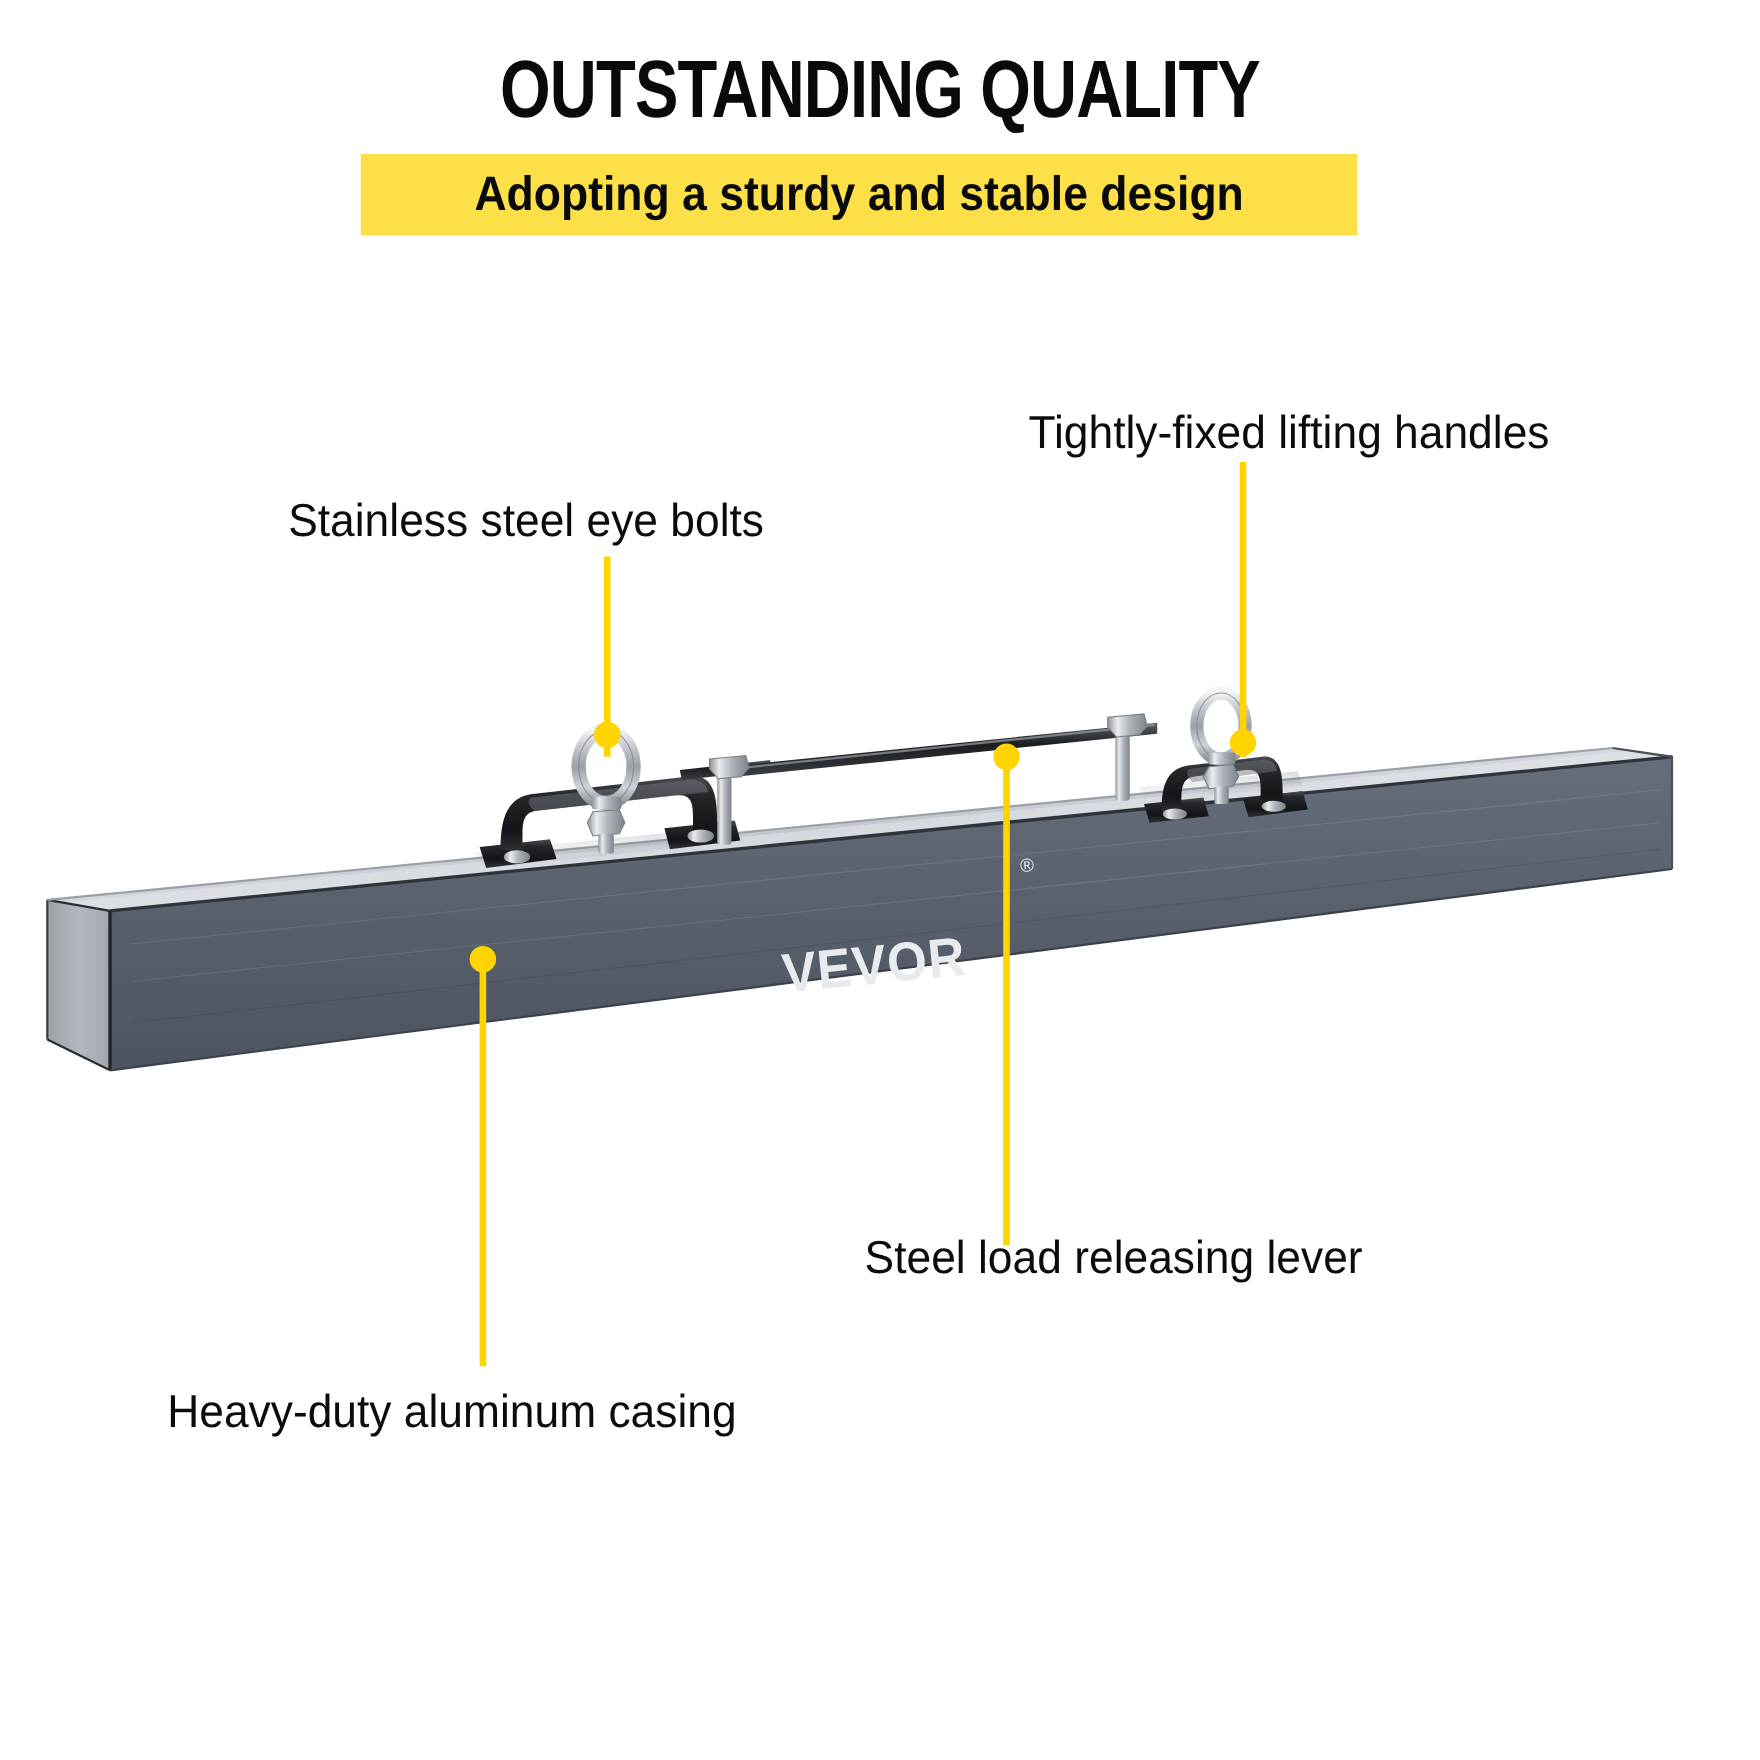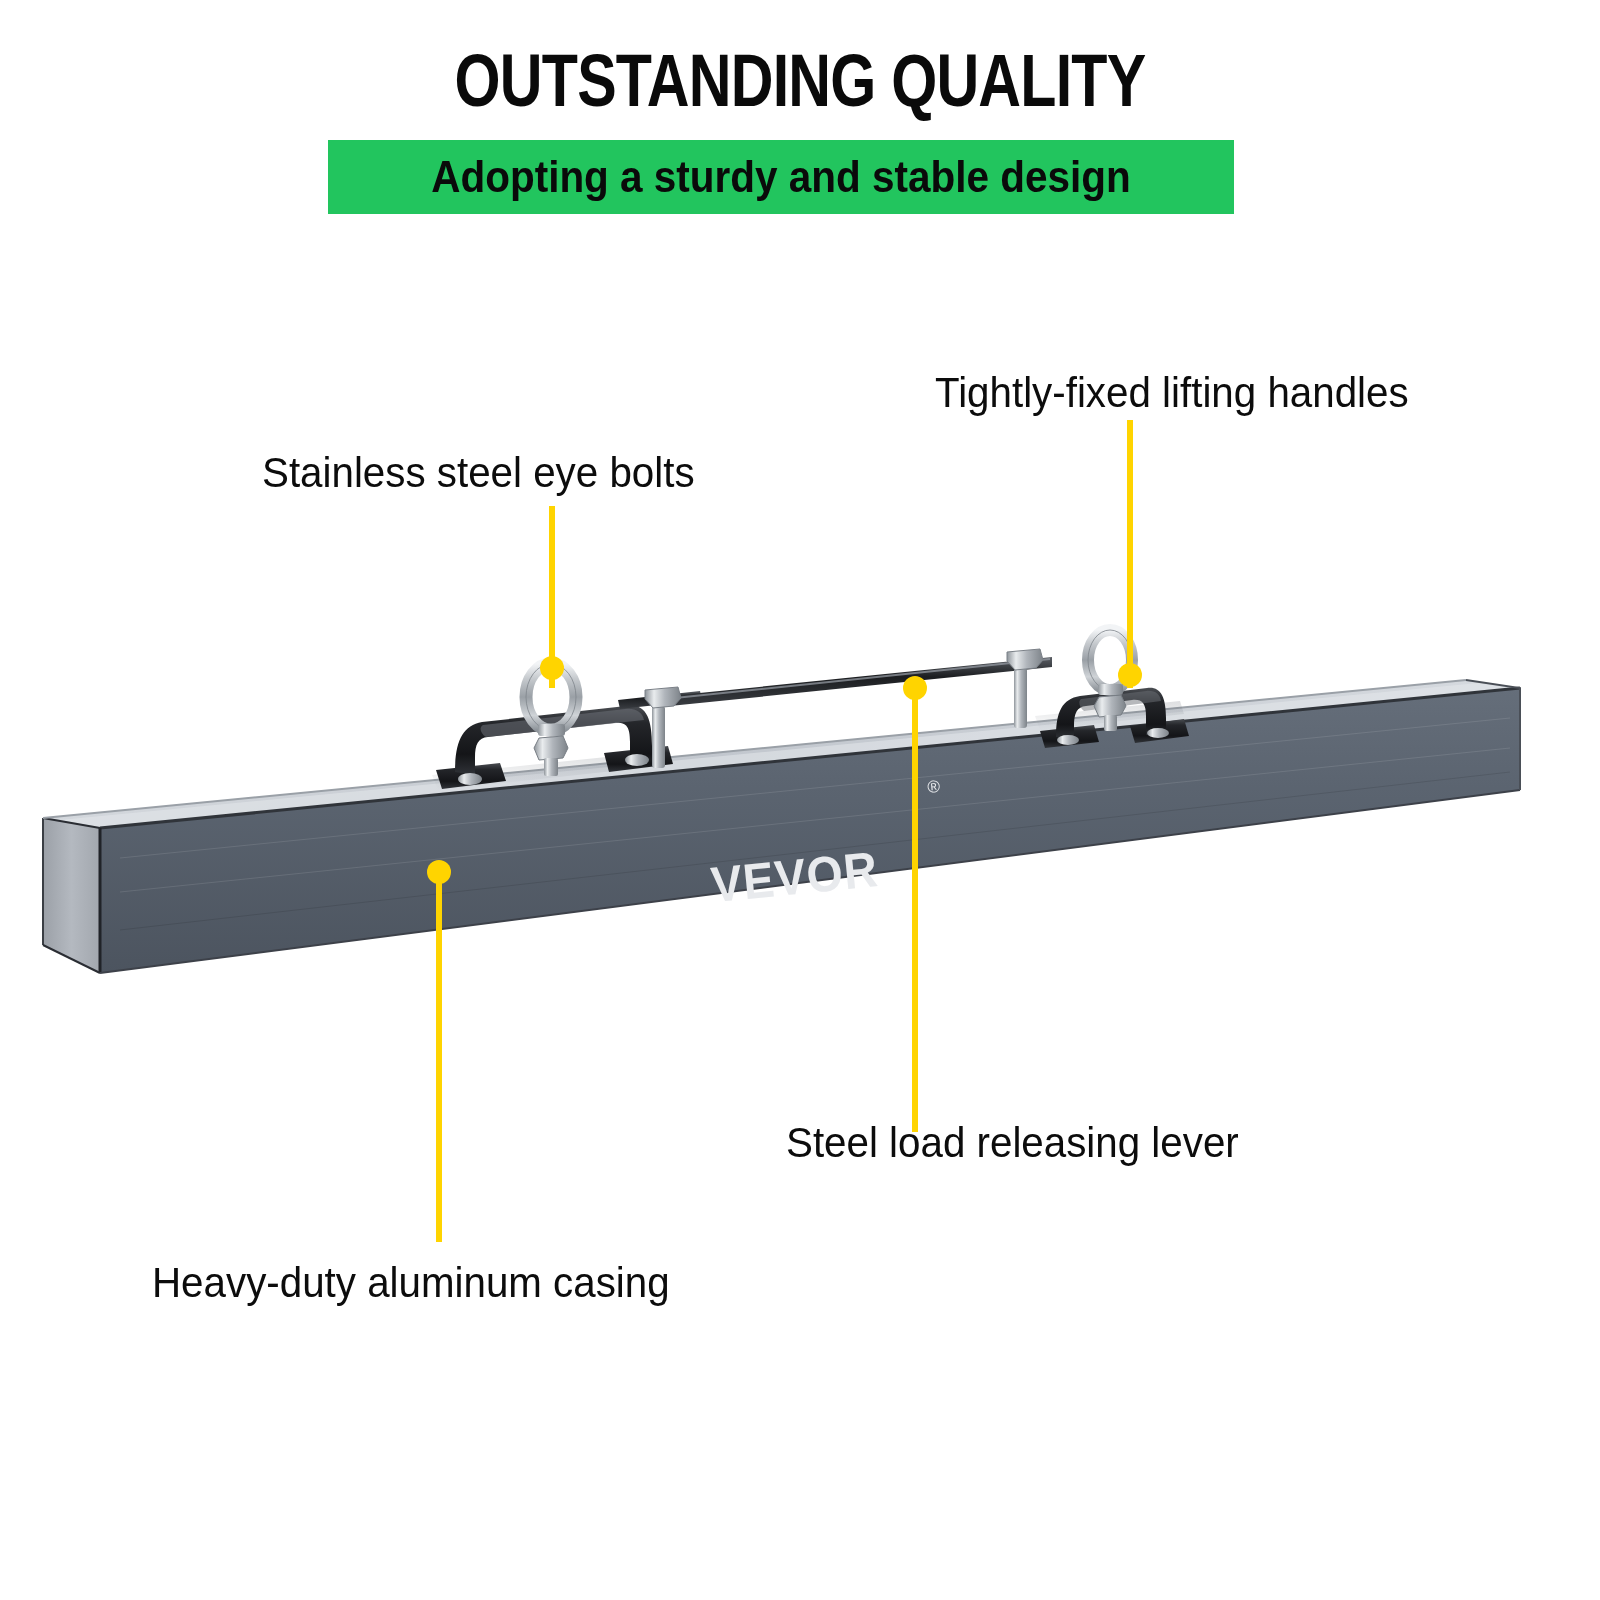--- a/index.html
+++ b/index.html
@@ -33,21 +33,21 @@
     transform: scaleX(0.80);
     transform-origin: 50% 50%;
     white-space: nowrap;
   }
   #subbanner {
     position: absolute;
     left: 328px;
     top: 140px;
     width: 906px;
     height: 74px;
-    background: #22c55e;
+    background: #fde047;
   }
   #subbanner-text {
     position: absolute;
     left: 0;
     top: 0;
     width: 906px;
     height: 74px;
     line-height: 74px;
     text-align: center;
     font-family: "Liberation Sans", sans-serif;

